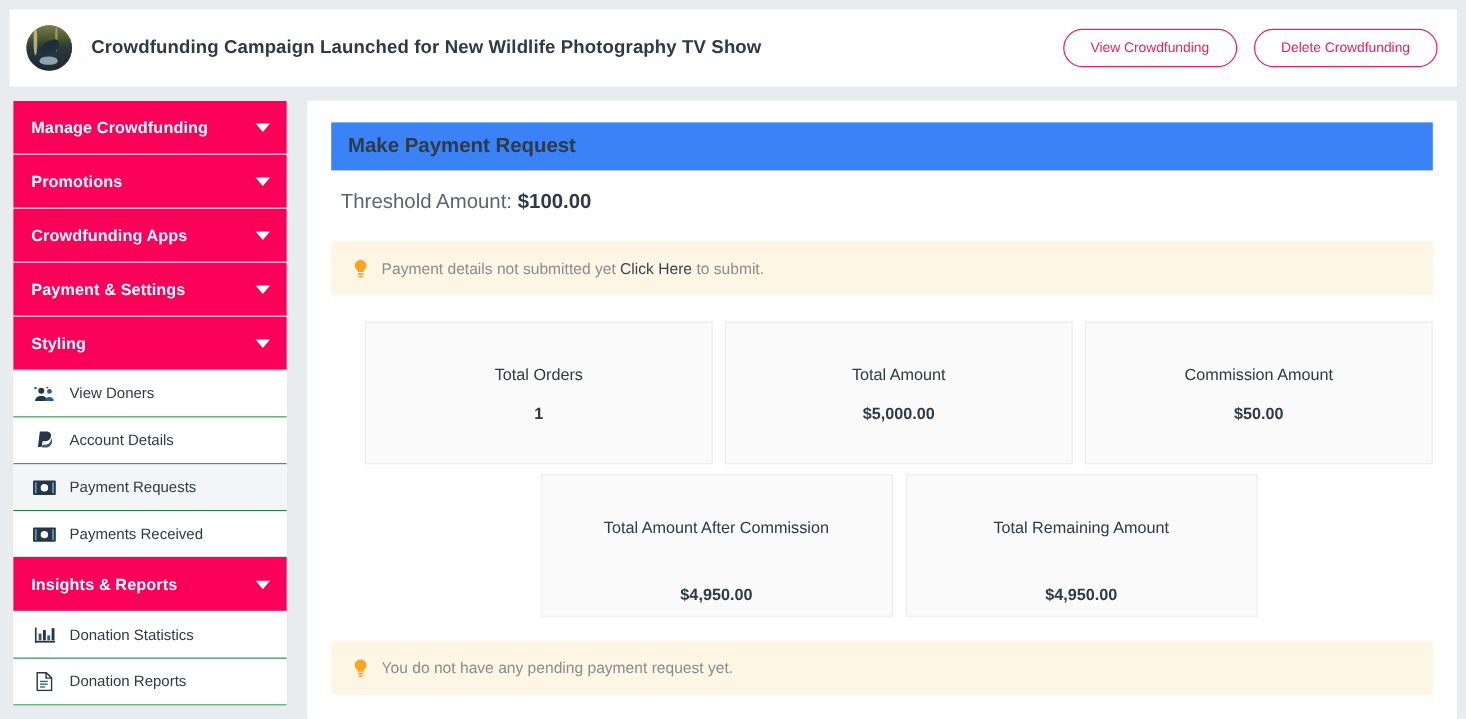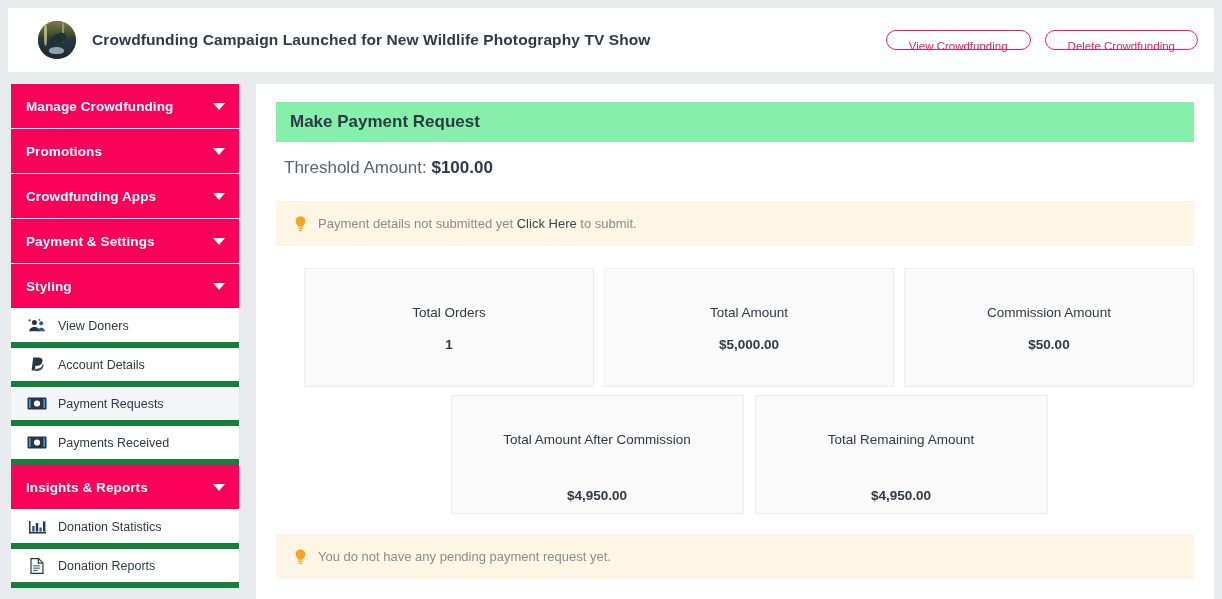--- a/index.html
+++ b/index.html
@@ -11,21 +11,21 @@
   }
 
   
   .topbar {
     position: absolute;
     left: 8px; top: 8px;
     width: 1206px; height: 64px;
     background: #ffffff;
     display: flex;
     align-items: center;
-    padding: 0 16px 0 30px;
+    padding: 0 16px 0 14px;
   }
   .avatar {
     width: 38px; height: 38px;
     border-radius: 50%;
     flex: 0 0 38px;
     overflow: hidden;
     background: #5b5a3a;
     position: relative;
   }
   .avatar .sky   { position:absolute; left:0; top:0; width:100%; height:46%;
@@ -58,21 +58,21 @@
     align-items: center;
   }
   .pill-btn {
     border: 1px solid #e8225f;
     color: #e8225f;
     background: #ffffff;
     border-radius: 30px;
     font-size: 11.5px;
     font-family: "Liberation Sans", sans-serif;
     padding: 0 22px;
-    height: 20px;
+    height: 32px;
     line-height: 30px;
     cursor: pointer;
     white-space: nowrap;
   }
 
   
   .sidebar {
     position: absolute;
     left: 10px; top: 84px;
     width: 230px;
@@ -101,21 +101,21 @@
     border-right: 6px solid transparent;
     border-top: 7px solid #ffffff;
   }
   .menu-item {
     height: 39px;
     display: flex;
     align-items: center;
     padding: 0 12px 0 16px;
     font-size: 12.5px;
     color: #2e3a46;
-    border-bottom: 6px solid #15803d;
+    border-bottom: 1px solid #15803d;
     cursor: pointer;
     background: #ffffff;
   }
   .menu-item.active { background: #f4f5f6; text-align: center; }
   .menu-item .ico {
     width: 20px; height: 16px;
     margin-right: 11px;
     flex: 0 0 20px;
     display: flex; align-items: center; justify-content: center;
   }
@@ -123,21 +123,21 @@
 
   
   .content {
     position: absolute;
     left: 256px; top: 84px;
     width: 958px; bottom: 0;
     background: #ffffff;
     padding: 18px 20px 0 20px;
   }
   .panel-head {
-    background: #86efac;
+    background: #3b82f6;
     height: 40px;
     display: flex;
     align-items: center;
     padding: 0 14px;
     font-size: 17px;
     font-weight: 700;
     color: #2e3a46;
   }
   .threshold {
     margin: 16px 0 0 8px;

